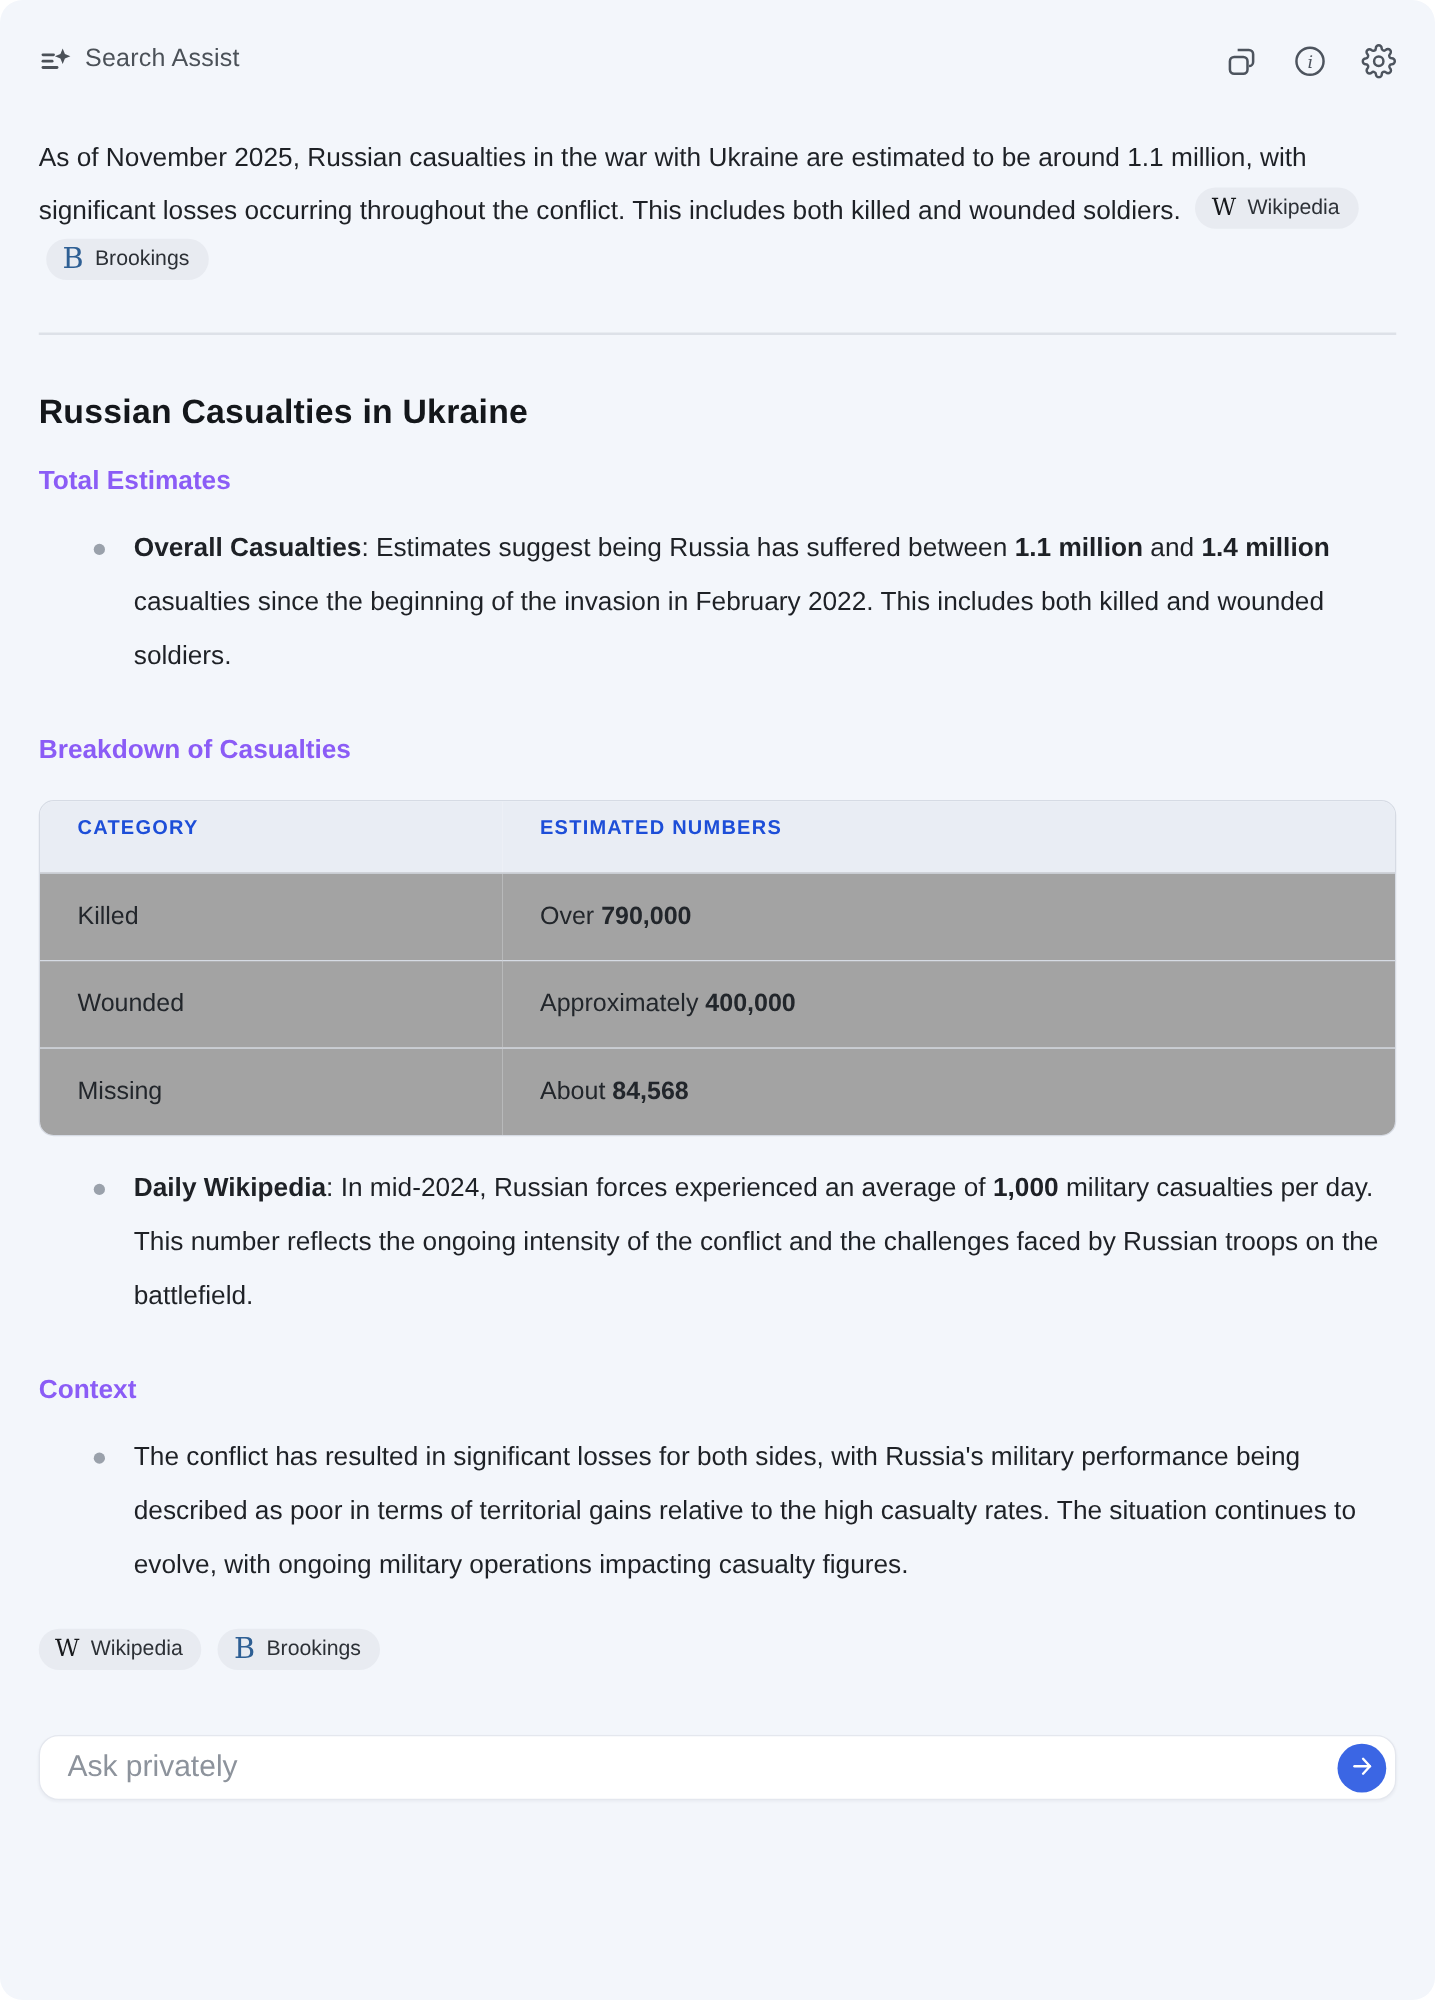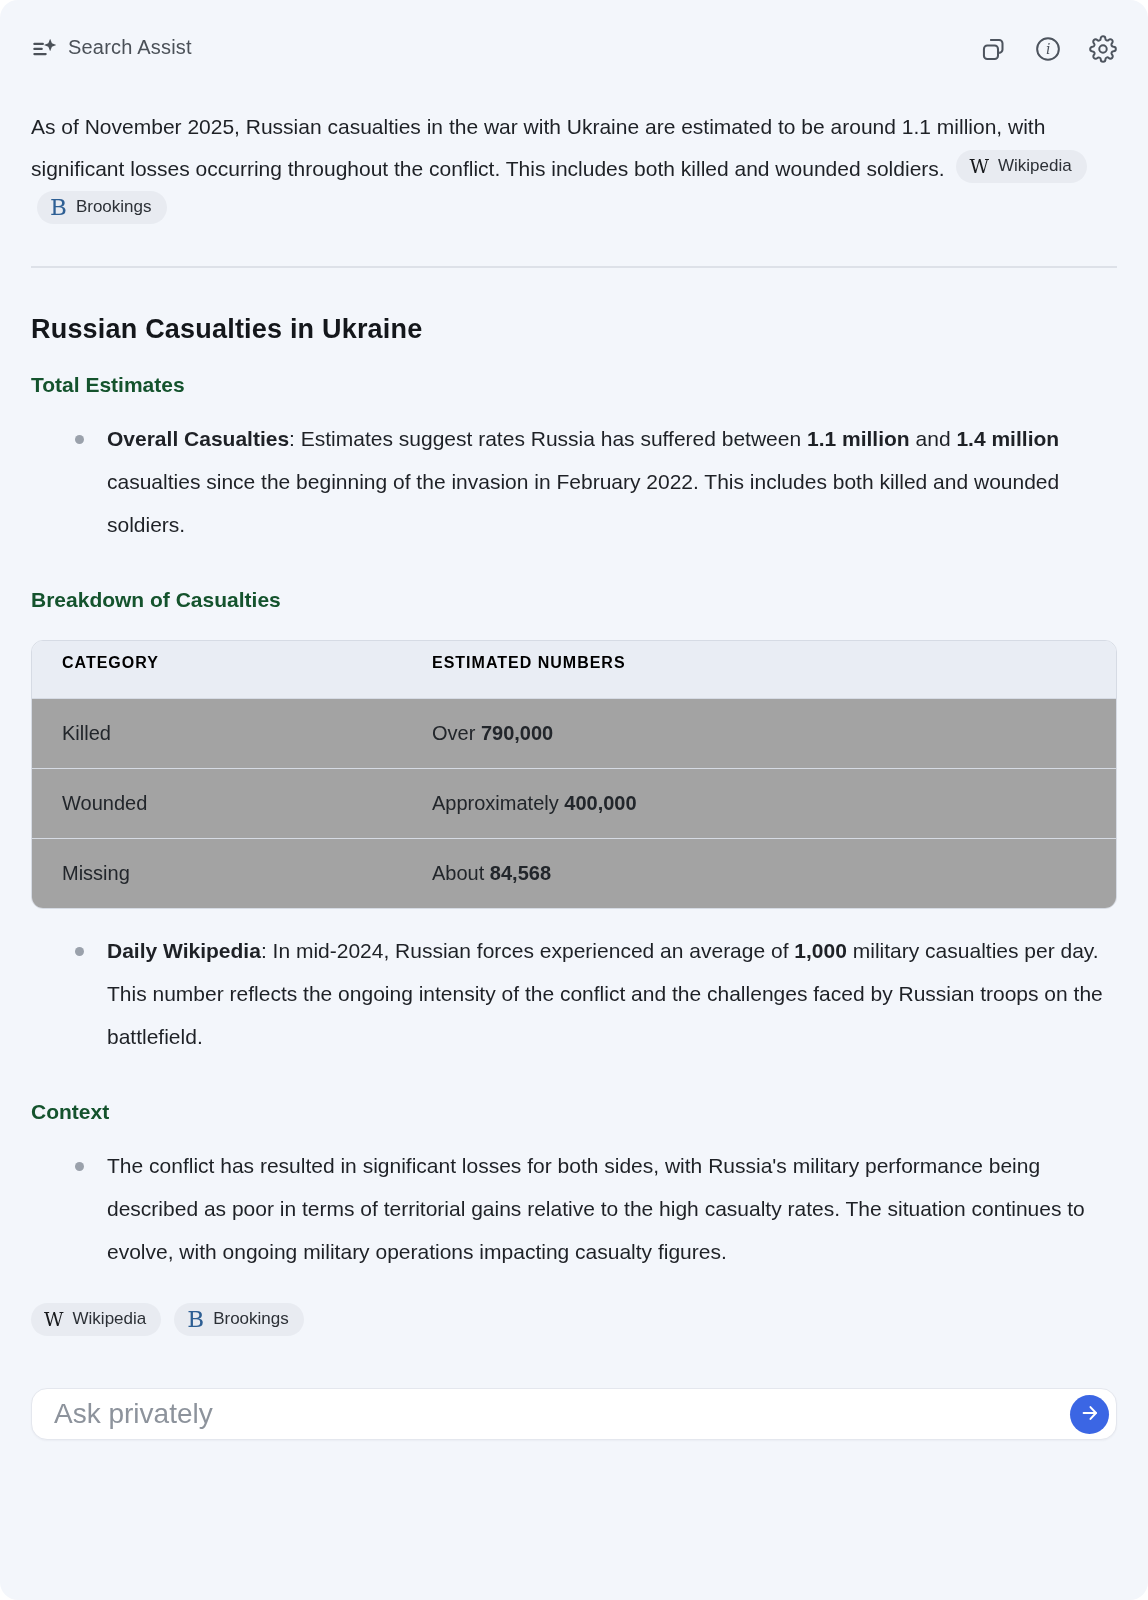--- a/index.html
+++ b/index.html
@@ -33,60 +33,60 @@
     font-size:17px; color:#2c3036; cursor:pointer; border:none;
     vertical-align:3px; line-height:28px; white-space:nowrap;
   }
   .chip .glyph-w { font-family:"DejaVu Serif","Liberation Serif",serif; font-size:19px; color:#17191c; }
   .chip .glyph-b { font-family:"DejaVu Serif","Liberation Serif",serif; font-size:23px; color:#2e5f94; font-weight:400; }
 
   .divider { height:2px; background:#dde1e8; margin-top:34px; }
 
   
   .article-title { margin-top:46px; font-size:27px; font-weight:bold; color:#14171b; letter-spacing:.2px; }
-  .sec-title { font-size:21px; font-weight:bold; color:#14532d; }
+  .sec-title { font-size:21px; font-weight:bold; color:#8b5cf6; }
   .mt-sec1 { margin-top:28px; }
   .mt-sec  { margin-top:42px; }
 
   ul.blist { list-style:none; margin-top:20px; }
   ul.blist li {
     position:relative; padding-left:76px;
     font-size:21px; line-height:43px; color:#1e2126;
   }
   ul.blist li::before {
     content:""; position:absolute; left:44px; top:18px;
     width:9px; height:9px; border-radius:50%; background:#9aa1ab;
   }
   b { font-weight:bold; }
 
   
   .tbl-wrap { margin-top:28px; border:1px solid #d6dbe4; border-radius:12px; overflow:hidden; background:#f7f9fd; }
   table { width:100%; border-collapse:collapse; }
   thead th {
     background:#e9edf4; text-align:left; font-size:16px; font-weight:600;
-    color:#000000; letter-spacing:1px; height:57px; padding:0 0 12px 30px;
+    color:#1d4ed8; letter-spacing:1px; height:57px; padding:0 0 12px 30px;
   }
   tbody td { height:70px; font-size:20px; color:#22262b; padding:0 0 0 30px; background:#a3a3a3; }
   tbody tr { border-top:1px solid #d6dbe4; }
   .col-cat { width:370px; }
 
   
   .chips-row { margin-top:30px; display:flex; gap:13px; }
   .chips-row .chip { margin-left:0; vertical-align:baseline; }
 
   
   .askbar {
     margin-top:52px; height:52px; background:#ffffff;
     border:1px solid #e4e7ee; border-radius:16px;
     display:flex; align-items:center; padding:0 7px 0 22px;
     box-shadow:0 1px 2px rgba(25,35,60,.04);
   }
   .askbar input {
     flex:1; border:none; outline:none; background:transparent;
-    font-size:28px; color:#1e2126; font-family:inherit;
+    font-size:24px; color:#1e2126; font-family:inherit;
   }
   .askbar input::placeholder { color:#8d939c; }
   .send-btn {
     width:39px; height:39px; border-radius:50%; border:none; cursor:pointer;
     background:#3b66e4; display:flex; align-items:center; justify-content:center;
     flex:0 0 auto;
   }
 </style>
 </head>
 <body>
@@ -143,21 +143,21 @@
         <span>Brookings</span>
       </button>
   </div>
 
   <div class="divider"></div>
 
   <h2 class="article-title">Russian Casualties in Ukraine</h2>
 
   <h3 class="sec-title mt-sec1">Total Estimates</h3>
   <ul class="blist">
-    <li><b>Overall Casualties</b><span>: Estimates suggest rates Russia has suffered between </span><b>1.1 million</b><span> and </span><b>1.4 million</b><span> casualties since the beginning of the invasion in February 2022. This includes both killed and wounded soldiers.</span></li>
+    <li><b>Overall Casualties</b><span>: Estimates suggest being Russia has suffered between </span><b>1.1 million</b><span> and </span><b>1.4 million</b><span> casualties since the beginning of the invasion in February 2022. This includes both killed and wounded soldiers.</span></li>
   </ul>
 
   <h3 class="sec-title mt-sec">Breakdown of Casualties</h3>
   <div class="tbl-wrap">
     <table>
       <thead>
         <tr>
           <th class="col-cat">CATEGORY</th>
           <th>ESTIMATED NUMBERS</th>
         </tr>

